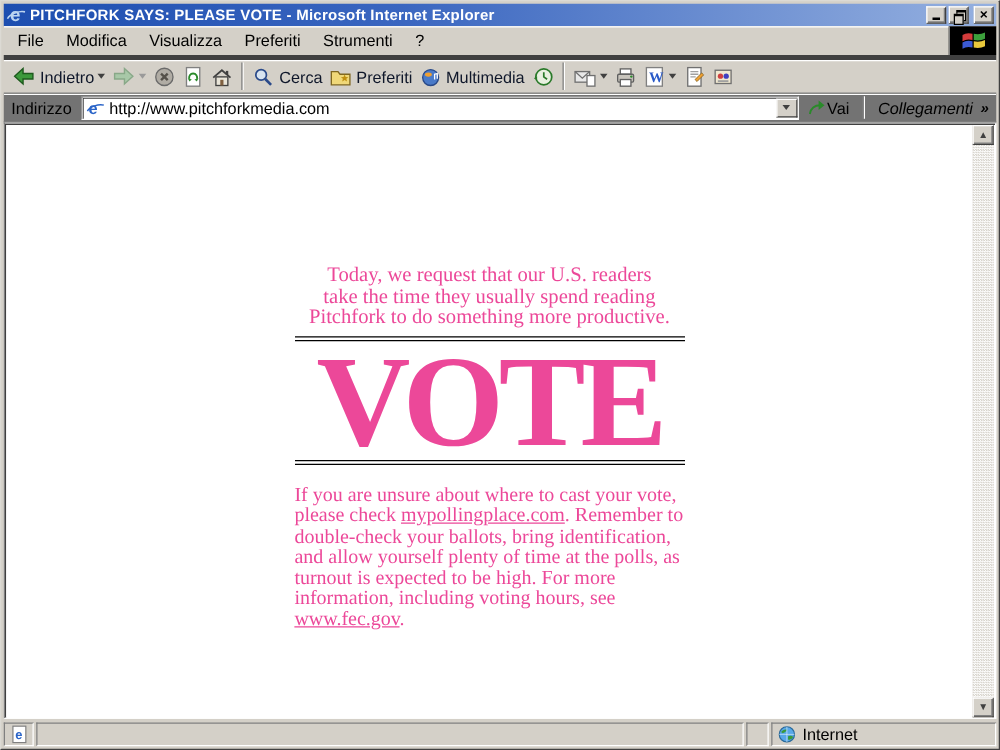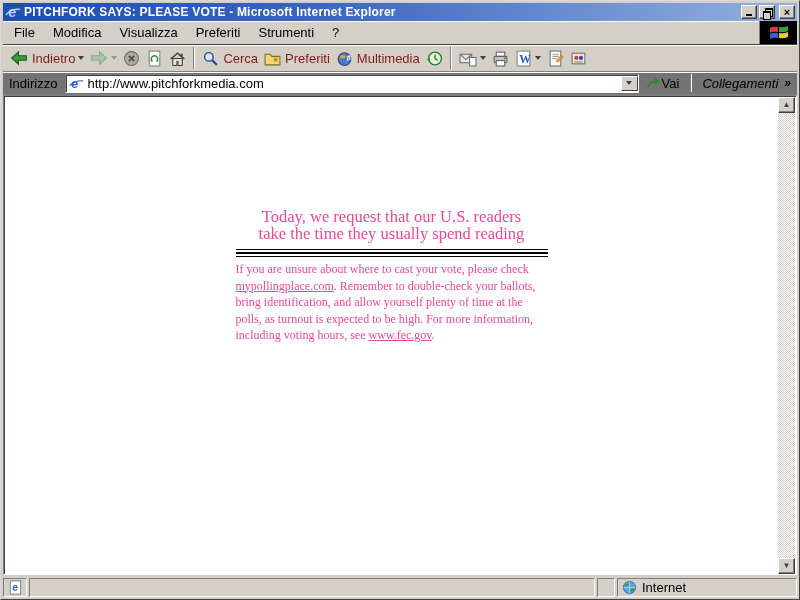--- a/index.html
+++ b/index.html
@@ -21,29 +21,29 @@
   .glyph-min { width:6px; height:4px; border-bottom:2px solid #000; margin-bottom:2px; }
   .glyph-restore { position:relative; width:9px; height:9px; margin:0 auto 1px; }
   .glyph-restore::before { content:""; position:absolute; left:2px; top:0; width:6px; height:6px;
                            border:1px solid #000; border-top-width:2px; background:#d4d0c8; }
   .glyph-restore::after { content:""; position:absolute; left:0; top:3px; width:6px; height:6px;
                           border:1px solid #000; border-top-width:2px; background:#d4d0c8; }
   .glyph-close { font-weight:bold; font-size:11px; line-height:12px; color:#000; width:100%; text-align:center; }
 
   
   .menubar { flex:0 0 24px; display:flex; align-items:center; background:#d4d0c8;
-             border-bottom:1px solid #404040; box-shadow:inset 0 1px 0 #ffffff; padding-left:2px; }
+             border-bottom:4px solid #404040; box-shadow:inset 0 1px 0 #ffffff; padding-left:2px; }
   .menu-item { padding:2px 9px; font-size:13px; color:#000; }
   .throbber { margin-left:auto; width:38px; height:23px; background:#000; border-left:1px solid #808080;
               display:flex; align-items:center; justify-content:center; }
 
   
   .toolbar { flex:0 0 27px; display:flex; align-items:center; background:#d4d0c8; padding-left:4px;
              border-bottom:1px solid #808080; box-shadow:inset 0 1px 0 #ffffff; }
-  .tb-btn { display:flex; align-items:center; height:24px; padding:0 3px; color:#7f1d1d; font-size:13px; }
+  .tb-btn { display:flex; align-items:center; height:24px; padding:0 3px; color:#0f172a; font-size:13px; }
   .tb-btn .lbl { margin-left:4px; }
   .caret { width:0; height:0; border-left:3px solid transparent; border-right:3px solid transparent;
            border-top:4px solid #404040; margin-left:3px; }
   .caret.dim { border-top-color:#9a9a9a; }
   .tb-sep { width:2px; height:22px; border-left:1px solid #808080; border-right:1px solid #ffffff; margin:0 4px; }
 
   
   .addressbar { flex:0 0 23px; display:flex; align-items:center; background:#737373; padding:1px 2px;
                 border-bottom:1px solid #808080; box-shadow:inset 0 1px 0 #ffffff; }
   .addr-label { padding:0 8px 0 4px; font-size:13px; }
@@ -59,21 +59,21 @@
 
   
   .content { flex:1; position:relative; background:#fff; border:1px solid; border-color:#808080 #ffffff #ffffff #808080;
              box-shadow:inset 1px 1px 0 #404040; overflow:hidden; }
   .viewport { position:absolute; left:1px; top:1px; right:18px; bottom:0; background:#fff; overflow:hidden; }
   .doc { width:312px; margin:0 auto; padding-top:112px; color:#ec4899; font-family:"Liberation Serif", serif; }
   .intro { text-align:center; font-size:16.5px; line-height:16.5px; }
   .rule { height:4px; border-top:1px solid #000; border-bottom:1px solid #000; margin-top:7px; }
   .vote { font-family:"Liberation Serif", serif; font-weight:bold; font-size:104px; line-height:0.82;
           letter-spacing:-4px; text-align:center; padding-top:6px; margin-bottom:4px; }
-  .para { margin-top:4px; font-size:12px; line-height:16.5px; text-align:left; }
+  .para { margin-top:17px; font-size:16px; line-height:16.5px; text-align:left; }
   .plink { text-decoration:underline; }
 
   
   .vscroll { position:absolute; top:1px; right:1px; bottom:0; width:17px; background:#d4d0c8;
              display:flex; flex-direction:column; }
   .sb-btn { flex:0 0 16px; background:#d4d0c8; border:1px solid; border-color:#ffffff #404040 #404040 #ffffff;
             box-shadow:inset -1px -1px 0 #808080; display:flex; align-items:center; justify-content:center;
             font-size:8px; color:#404040; line-height:8px; }
   .sb-track { flex:1; background:#ffffff; background-image:repeating-conic-gradient(#d4d0c8 0% 25%, #ffffff 0% 50%);
               background-size:2px 2px; }
@@ -295,22 +295,24 @@
       <span class="links-chevron">»</span>
     </span>
   </div>
 
   <div class="content">
     <div class="viewport">
       <div class="doc">
         <div class="intro">
           <div>Today, we request that our U.S. readers</div>
           <div>take the time they usually spend reading</div>
+          <div>Pitchfork to do something more productive.</div>
         </div>
         <div class="rule"></div>
+        <div class="vote">VOTE</div>
         <div class="rule" style="margin-top:0"></div>
         <p class="para"><span>If you are unsure about where to cast your vote, please check </span><span class="plink">mypollingplace.com</span><span>.  Remember to double-check your ballots, bring identification, and allow yourself plenty of time at the polls, as turnout is expected to be high.  For more information, including voting hours, see </span><span class="plink">www.fec.gov</span><span>.</span></p>
       </div>
     </div>
     <div class="vscroll">
       <span class="sb-btn">
           <span>▲</span>
         </span>
       <span class="sb-track"></span>
       <span class="sb-btn">

